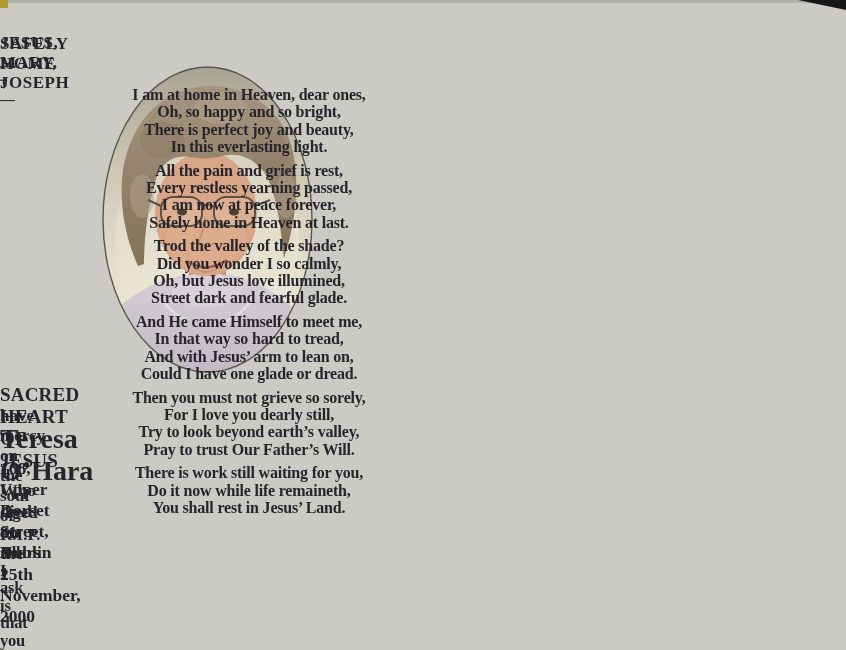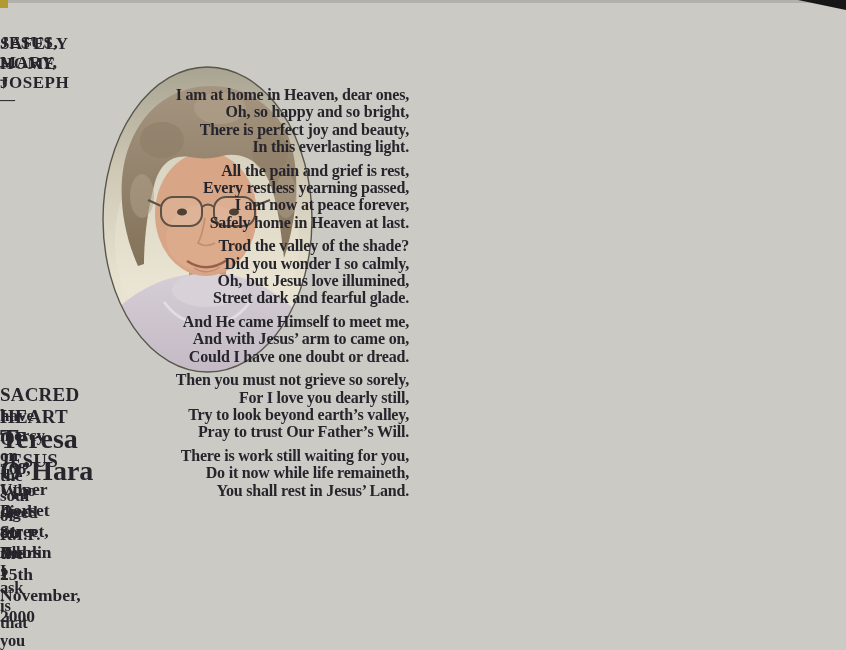--- a/index.html
+++ b/index.html
@@ -27,21 +27,21 @@
   #died    { top:480px; font-size:17.5px; }
   #aged    { top:503px; font-size:17px; }
   #rip     { top:525px; font-size:17px; }
   #prayer  { top:544px; font-size:16.5px; line-height:17.5px; letter-spacing:-.2px; }
   
   #poem-title { top:34px; font-size:17px; letter-spacing:.5px; }
   #cross-line { top:57px; font-size:15px; word-spacing:6px; font-weight:bold; }
   #poem {
     position:absolute; left:89px; top:86px; width:320px;
     font-weight:bold; font-size:16px; line-height:17.4px;
-    letter-spacing:-.2px; text-align:right;
+    letter-spacing:-.2px; text-align:center;
   }
   .stanza { margin:0 0 6px 0; }
   .verse-line { display:block; }
   
   #scan-top-strip { position:absolute; left:0; top:0; width:846px; height:3px; background:#a5a49e; opacity:.65; }
   #scan-corner { position:absolute; right:0; top:0; width:48px; height:10px; background:#161616;
                  clip-path:polygon(0 0,100% 0,100% 100%); }
 </style>
 </head>
 <body>
@@ -141,22 +141,23 @@
         <span class="verse-line">Safely home in Heaven at last.</span>
       </p>
       <p class="stanza">
         <span class="verse-line">Trod the valley of the shade?</span>
         <span class="verse-line">Did you wonder I so calmly,</span>
         <span class="verse-line">Oh, but Jesus love illumined,</span>
         <span class="verse-line">Street dark and fearful glade.</span>
       </p>
       <p class="stanza">
         <span class="verse-line">And He came Himself to meet me,</span>
-        <span class="verse-line">And with Jesus’ arm to came on,</span>
-        <span class="verse-line">Could I have one doubt or dread.</span>
+        <span class="verse-line">In that way so hard to tread,</span>
+        <span class="verse-line">And with Jesus’ arm to lean on,</span>
+        <span class="verse-line">Could I have one glade or dread.</span>
       </p>
       <p class="stanza">
         <span class="verse-line">Then you must not grieve so sorely,</span>
         <span class="verse-line">For I love you dearly still,</span>
         <span class="verse-line">Try to look beyond earth’s valley,</span>
         <span class="verse-line">Pray to trust Our Father’s Will.</span>
       </p>
       <p class="stanza">
         <span class="verse-line">There is work still waiting for you,</span>
         <span class="verse-line">Do it now while life remaineth,</span>

